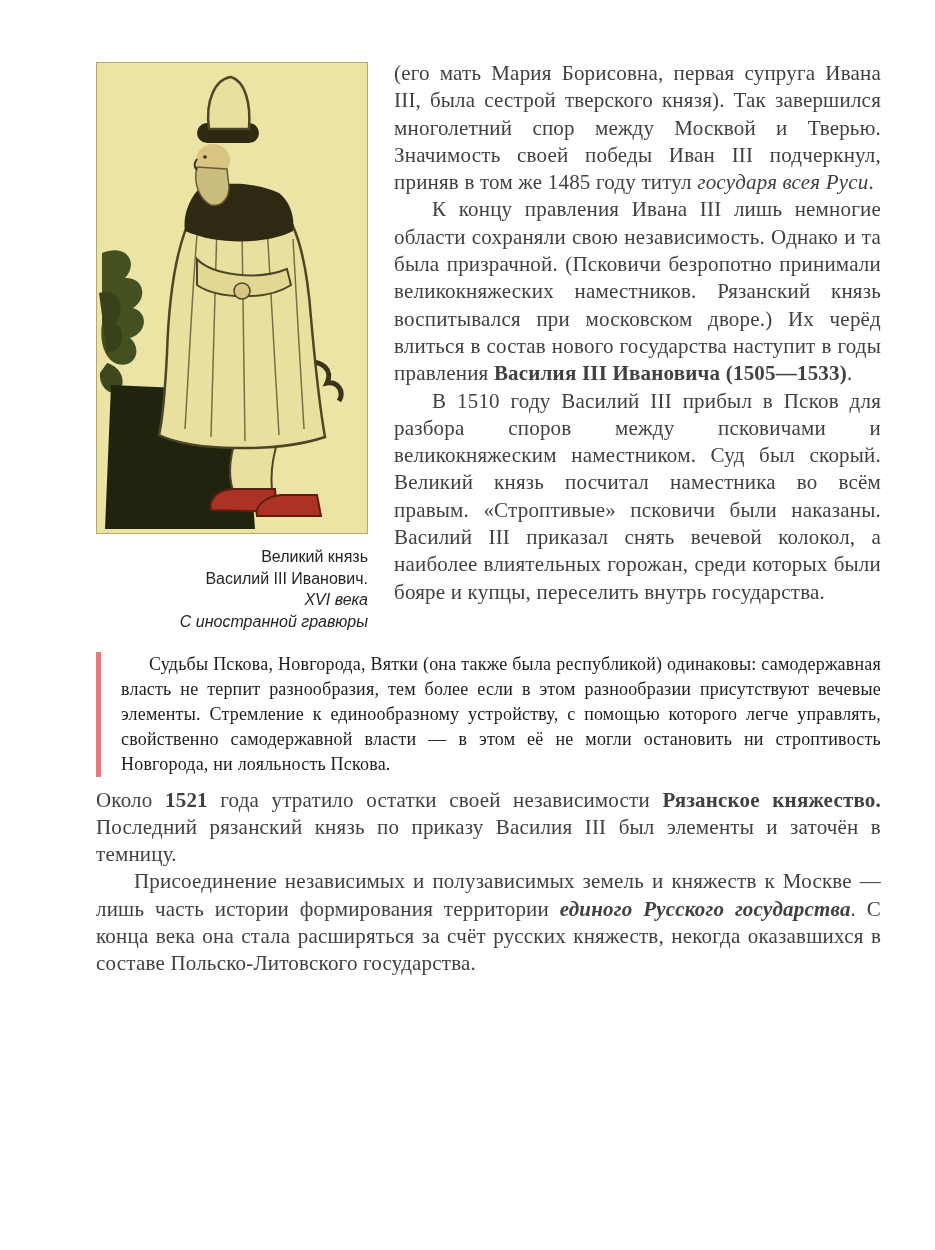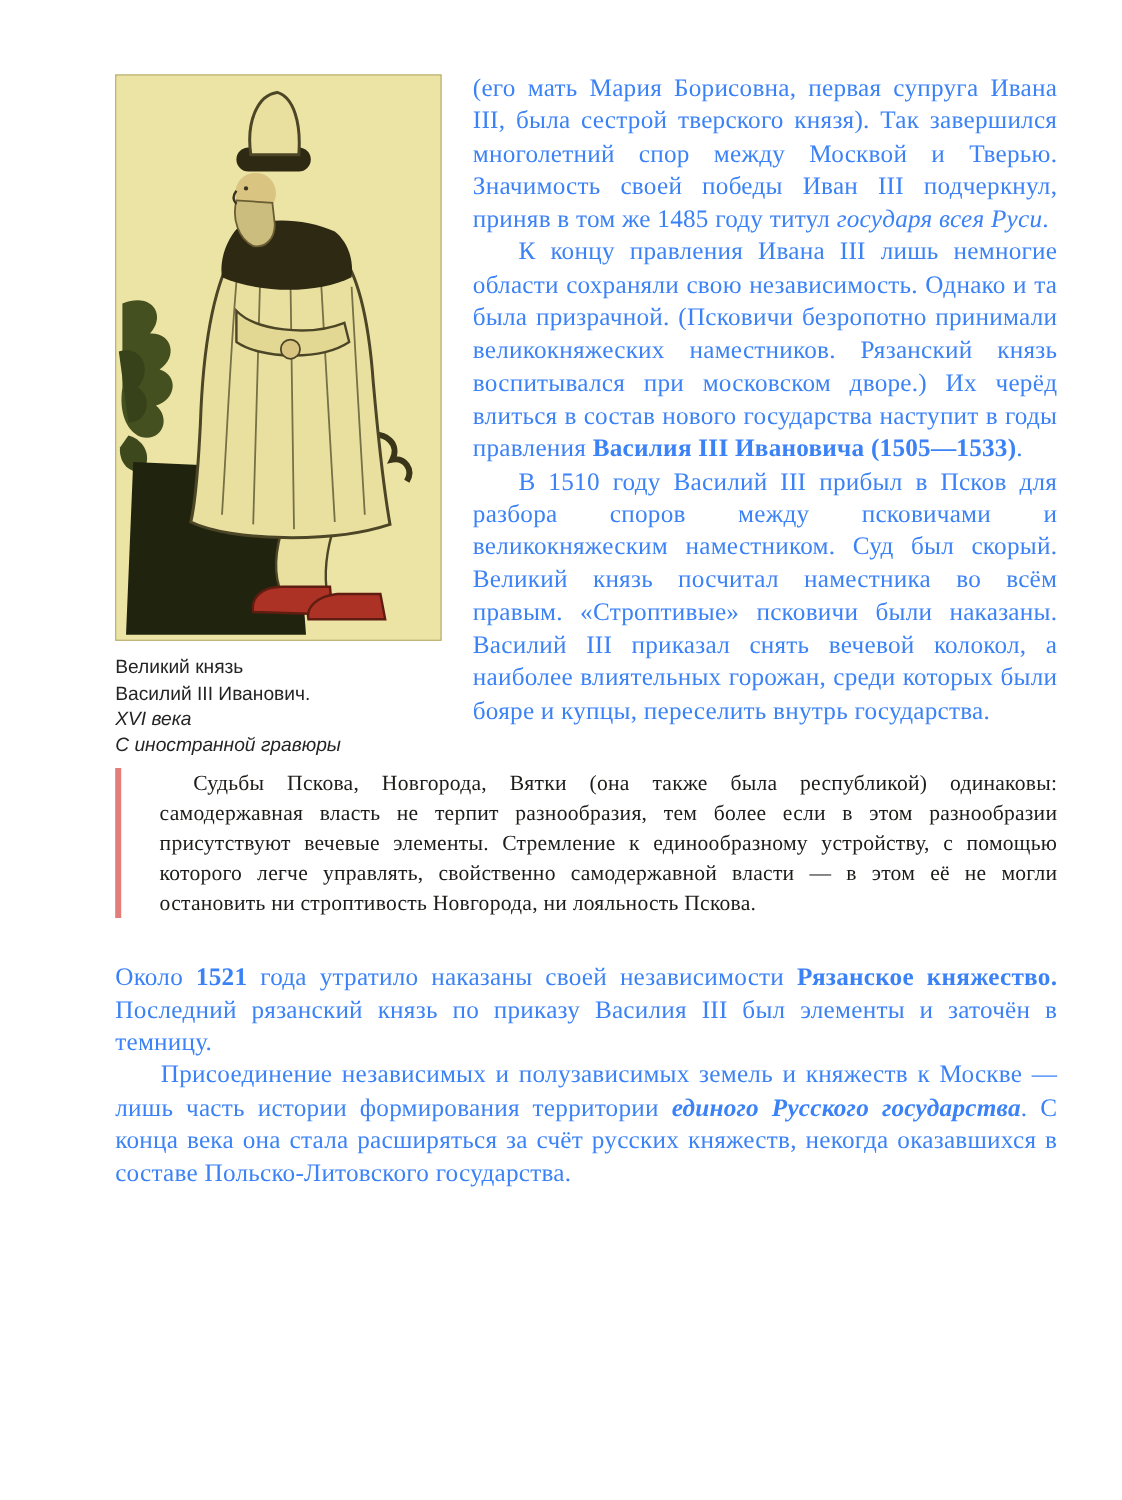--- a/index.html
+++ b/index.html
@@ -12,47 +12,47 @@
   .page { padding:60px 54px 0 96px; }
 
   .header {
     display:flex; justify-content:space-between; align-items:baseline;
     font-family:"Liberation Sans", sans-serif;
     margin-bottom:44px;
   }
   .page-num { font-size:17px; font-weight:bold; letter-spacing:1.5px; color:#262626; }
   .section  { font-size:17px; font-weight:bold; letter-spacing:3px; color:#c7262b; }
 
-  .figure { float:left; width:272px; margin:2px 26px 8px 0; }
+  .figure { float:left; width:272px; margin:2px 26px 20px 0;text-align:right; }
   .engraving {
     width:272px; height:472px;
     border:1px solid #b5a96b; background:#ece4a4;
   }
   .engraving svg { display:block; width:100%; height:100%; }
   .caption {
     font-family:"Liberation Sans", sans-serif;
     font-size:16px; line-height:1.35; color:#242424;
     margin-top:12px;
   }
   .caption .i { font-style:italic; }
 
   .para {
     font-size:21px; line-height:1.3; text-align:justify;
-    letter-spacing:0.2px; color:#3b82f6;
+    letter-spacing:0.2px; color:#404040;
   }
   .indent { text-indent:38px; }
   .b  { font-weight:bold; }
   .i  { font-style:italic; }
   span.b.i { font-weight:bold; font-style:italic; }
 
   .quote {
     clear:both;
-    margin:24px 0 36px 0;
+    margin:24px 0 10px 0;
     border-left:5px solid #e27d79;
-    padding-left:32px;
+    padding-left:20px;
   }
   .quote-p {
     font-size:18px; line-height:1.38; text-align:justify;
     letter-spacing:0.2px; text-indent:28px; color:#1d1c1a;
   }
 </style>
 </head>
 <body>
 
 <div class="page">
@@ -112,17 +112,17 @@
     </figure>
 
     <p class="para"><span>(его мать Мария Борисовна, первая супруга Ивана III, была сестрой тверского князя). Так завершился многолетний спор между Москвой и Тверью. Значимость своей победы Иван III подчеркнул, приняв в том же 1485 году титул </span><span class="i">государя всея Руси</span><span>.</span></p>
     <p class="para indent"><span>К концу правления Ивана III лишь немногие области сохраняли свою независимость. Однако и та была призрачной. (Псковичи безропотно принимали великокняжеских наместников. Рязанский князь воспитывался при московском дворе.) Их черёд влиться в состав нового государства наступит в годы правления </span><span class="b">Василия III Ивановича (1505—1533)</span><span>.</span></p>
     <p class="para indent"><span>В 1510 году Василий III прибыл в Псков для разбора споров между псковичами и великокняжеским наместником. Суд был скорый. Великий князь посчитал наместника во всём правым. «Строптивые» псковичи были наказаны. Василий III приказал снять вечевой колокол, а наиболее влиятельных горожан, среди которых были бояре и купцы, переселить внутрь государства.</span></p>
 
     <blockquote class="quote">
       <p class="quote-p"><span>Судьбы Пскова, Новгорода, Вятки (она также была республикой) одинаковы: самодержавная власть не терпит разнообразия, тем более если в этом разнообразии присутствуют вечевые элементы. Стремление к единообразному устройству, с помощью которого легче управлять, свойственно самодержавной власти — в этом её не могли остановить ни строптивость Новгорода, ни лояльность Пскова.</span></p>
     </blockquote>
 
-    <p class="para"><span>Около </span><span class="b">1521</span><span> года утратило наказаны своей независимости </span><span class="b">Рязанское княжество.</span><span> Последний рязанский князь по приказу Василия III был элементы и заточён в темницу.</span></p>
+    <p class="para"><span>Около </span><span class="b">1521</span><span> года утратило остатки своей независимости </span><span class="b">Рязанское княжество.</span><span> Последний рязанский князь по приказу Василия III был элементы и заточён в темницу.</span></p>
     <p class="para indent"><span>Присоединение независимых и полузависимых земель и княжеств к Москве — лишь часть истории формирования территории </span><span class="b i">единого Русского государства</span><span>. С конца века она стала расширяться за счёт русских княжеств, некогда оказавшихся в составе Польско-Литовского государства.</span></p>
 
   </div>
 </div>
 
 </body></html>

